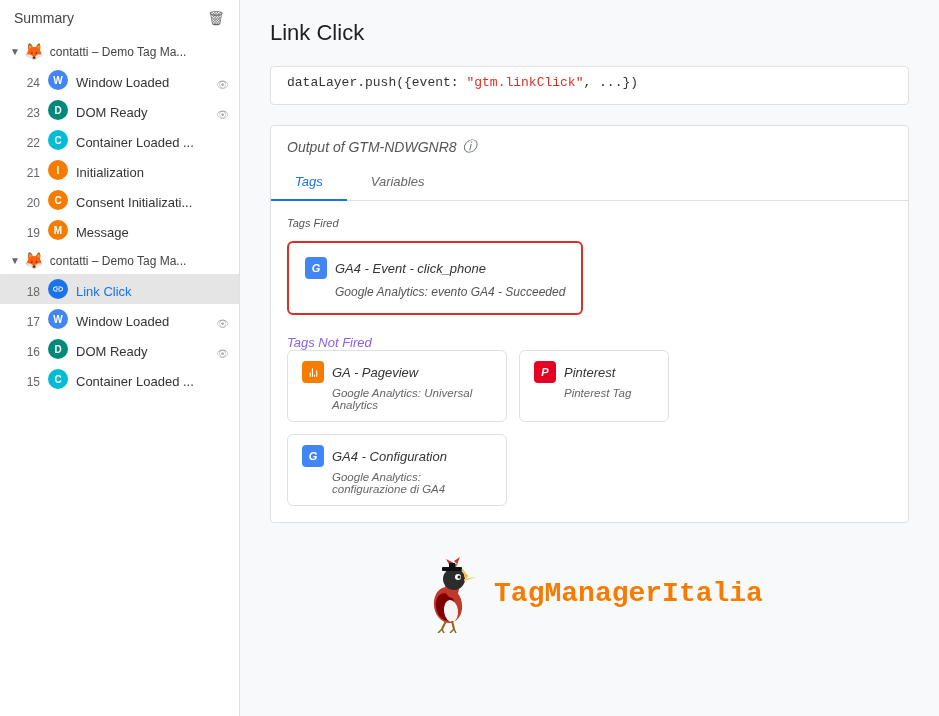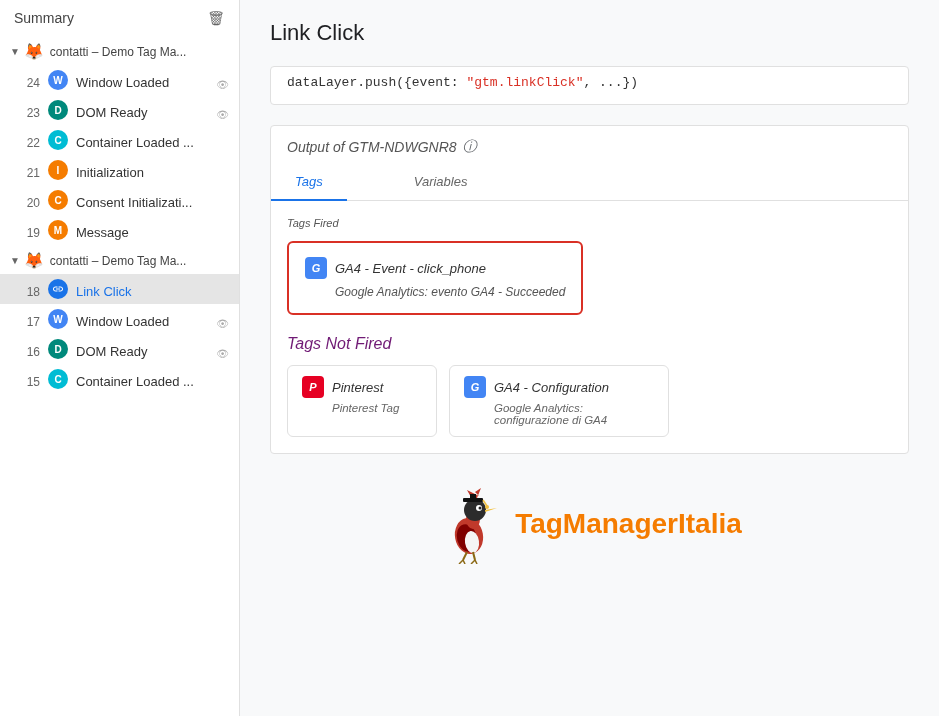--- a/index.html
+++ b/index.html
@@ -164,21 +164,20 @@
     .output-header .info-icon {
       margin-left: 6px;
       font-size: 14px;
       color: #5f6368;
       cursor: pointer;
     }
     .tabs-row {
       display: flex;
       border-bottom: 1px solid #e0e0e0;
       margin-top: 8px;
-      gap: 43px;
     }
     .tab {
       padding: 10px 24px;
       font-size: 13px;
       color: #666;
       cursor: pointer;
       border-bottom: 2px solid transparent;
       margin-bottom: -1px;
     }
     .tab.active {
@@ -231,24 +230,24 @@
       color: #333;
     }
     .tag-desc {
       font-size: 12px;
       color: #555;
       margin-left: 30px;
     }
 
     
     .tags-not-fired-label {
-      font-size: 16px;
-      font-weight: 500;
-      color: #701a75;
-      margin-bottom: 12px;
+      font-size: 13px;
+      font-weight: 500;
+      color: #8b5cf6;
+      margin-bottom: 0;
     }
     .tags-not-fired-row {
       display: flex;
       gap: 12px;
       flex-wrap: wrap;
     }
     .tag-card {
       background: #fff;
       border: 1px solid #e0e0e0;
       border-radius: 6px;
@@ -298,20 +297,21 @@
       color: #666;
       margin-left: 30px;
     }
 
     
     .logo-area {
       display: flex;
       justify-content: center;
       align-items: center;
       padding: 30px 0 10px;
+      font-family: Liberation Mono, monospace;
     }
     .logo-text {
       font-size: 28px;
       font-weight: 700;
       color: #333;
     }
     .logo-text span {
       color: #f57c00;
     }
 
@@ -430,20 +430,31 @@
             <div class="tag-icon-g">G</div>
             <span class="tag-name">GA4 - Event - click_phone</span>
           </div>
           <div class="tag-desc">Google Analytics: evento GA4 - Succeeded</div>
         </div>
 
         
         <div class="tags-not-fired-label">Tags Not Fired</div>
         <div class="tags-not-fired-row">
 
+          <div class="tag-card">
+            <div class="tag-card-header2">
+              <div class="tag-icon-bar">
+                <svg width="13" height="13" viewBox="0 0 24 24" fill="white">
+                    <path d="M5 20h2v-8H5v8zm4 0h2V4H9v16zm4 0h2v-4h-2v4zm4 0h2v-12h-2v12z"></path>
+                  </svg>
+              </div>
+              <span class="tag-card-name">GA - Pageview</span>
+            </div>
+            <div class="tag-card-desc">Google Analytics: Universal Analytics</div>
+          </div>
 
           <div class="tag-card">
             <div class="tag-card-header2">
               <div class="tag-icon-p">P</div>
               <span class="tag-card-name">Pinterest</span>
             </div>
             <div class="tag-card-desc">Pinterest Tag</div>
           </div>
 
           <div class="tag-card">

